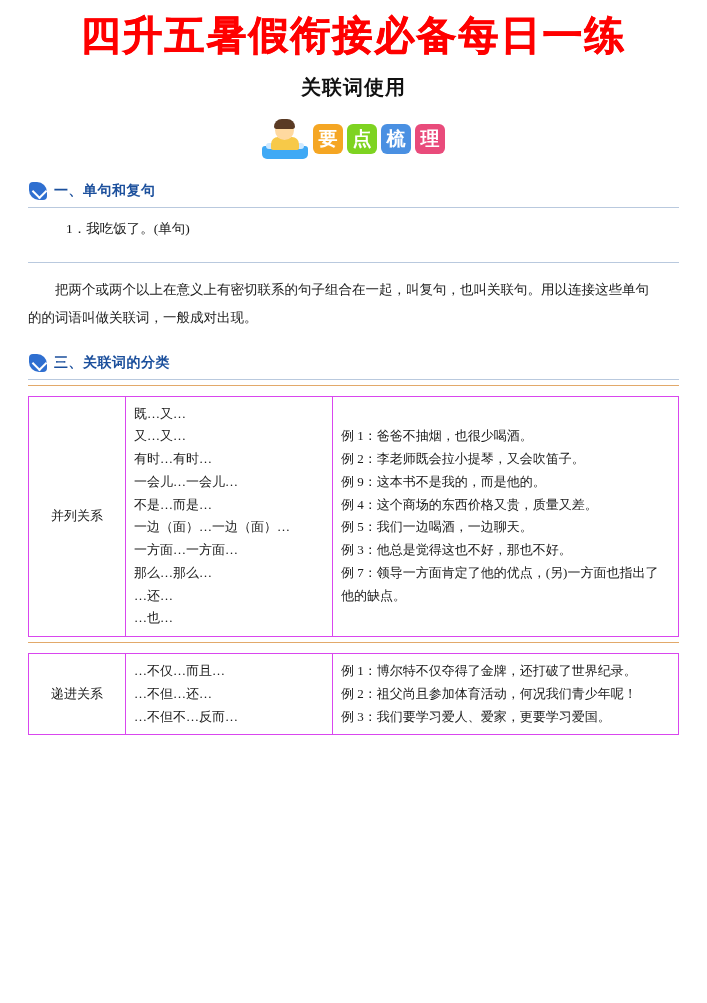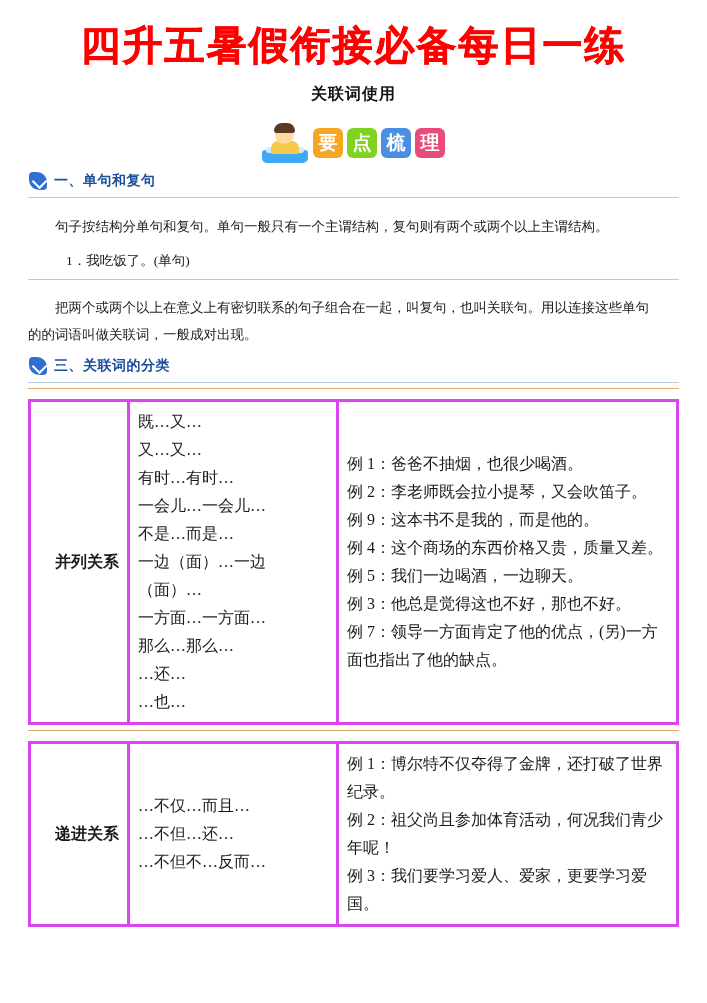--- a/index.html
+++ b/index.html
@@ -17,36 +17,36 @@
   .page {
     position: relative;
     width: 707px;
     height: 1003px;
     box-sizing: border-box;
     padding: 0 28px;
   }
 
   
   .main-title {
-    margin: 22px 0 0 0;
+    margin: 12px 0 0 0;
     text-align: center;
     font-family: "DejaVu Sans", "Liberation Sans", sans-serif;
     font-weight: bold;
     font-size: 40px;
     letter-spacing: 2px;
     color: #ff0000;
     -webkit-text-stroke: 0.6px #ff0000;
     line-height: 1.15;
   }
   .sub-title {
     margin: 16px 0 0 0;
     text-align: center;
     font-family: "DejaVu Sans", "Liberation Sans", sans-serif;
     font-weight: bold;
-    font-size: 16px;
+    font-size: 20px;
     color: #111;
     letter-spacing: 1px;
   }
 
   
   .badge-wrap {
     margin-top: 18px;
     display: flex;
     justify-content: center;
     align-items: center;
@@ -119,21 +119,21 @@
     font-family: "DejaVu Sans", "Liberation Sans", sans-serif;
     font-weight: bold;
     font-size: 19px;
     display: flex;
     align-items: center;
     justify-content: center;
   }
 
   
   .section {
-    margin-top: 8px;
+    margin-top: 22px;
   }
   .sec-head {
     display: flex;
     align-items: center;
     gap: 6px;
   }
   .pen-icon {
     width: 20px;
     height: 20px;
     position: relative;
@@ -192,20 +192,21 @@
     margin: 14px 0 0 0;
     font-size: 13.5px;
     line-height: 2.0;
     color: #1a1a1a;
   }
   .para-block p {
     margin: 0;
   }
   .para-block p.indent {
     text-indent: 2em;
+    font-family: Liberation Mono, monospace;
   }
 
   
   .sub-head {
     margin-top: 16px;
     padding-left: 24px;
   }
   .sub-head-text {
     font-family: "DejaVu Sans", "Liberation Sans", sans-serif;
     font-weight: bold;
@@ -220,31 +221,31 @@
   }
 
   
   table.rel {
     margin-top: 10px;
     width: 100%;
     border-collapse: collapse;
     table-layout: fixed;
   }
   table.rel td {
-    border: 3px solid #d946ef;
+    border: 1px solid #d946ef;
     vertical-align: middle;
     padding: 6px 8px;
-    font-size: 16px;
+    font-size: 13px;
     line-height: 1.75;
   }
   td.rel-name {
     width: 80px;
-    text-align: right;
-    font-family: "DejaVu Sans", "Liberation Sans", sans-serif;
-    font-weight: bold;
+    text-align: center;
+    font-family: "DejaVu Sans", "Liberation Sans", sans-serif;
+    font-weight: normal;
     font-size: 12.5px;
   }
   td.rel-words {
     width: 190px;
   }
   td.rel-examples {
     padding-left: 10px;
   }
   .word-line, .ex-line {
     margin: 0;
@@ -278,21 +279,20 @@
 
   <div class="section">
     <div class="sec-head">
       <span class="pen-icon">
         <span class="pen-body"></span>
         <span class="pen-nib"></span>
       </span>
       <span class="sec-title">一、单句和复句</span>
     </div>
     <div class="hr-blue"></div>
-    <p class="para">句子按结构分单句和复句。单句一般只有一个主谓结构，复句则有两个或两个以上主谓结构。</p>
     <p class="list-item">1．我吃饭了。(单句)</p>
   </div>
 
   <div class="section">
     <div class="hr-blue"></div>
     <div class="para-block">
       <p class="indent">把两个或两个以上在意义上有密切联系的句子组合在一起，叫复句，也叫关联句。用以连接这些单句</p>
       <p>的的词语叫做关联词，一般成对出现。</p>
     </div>
   </div>

